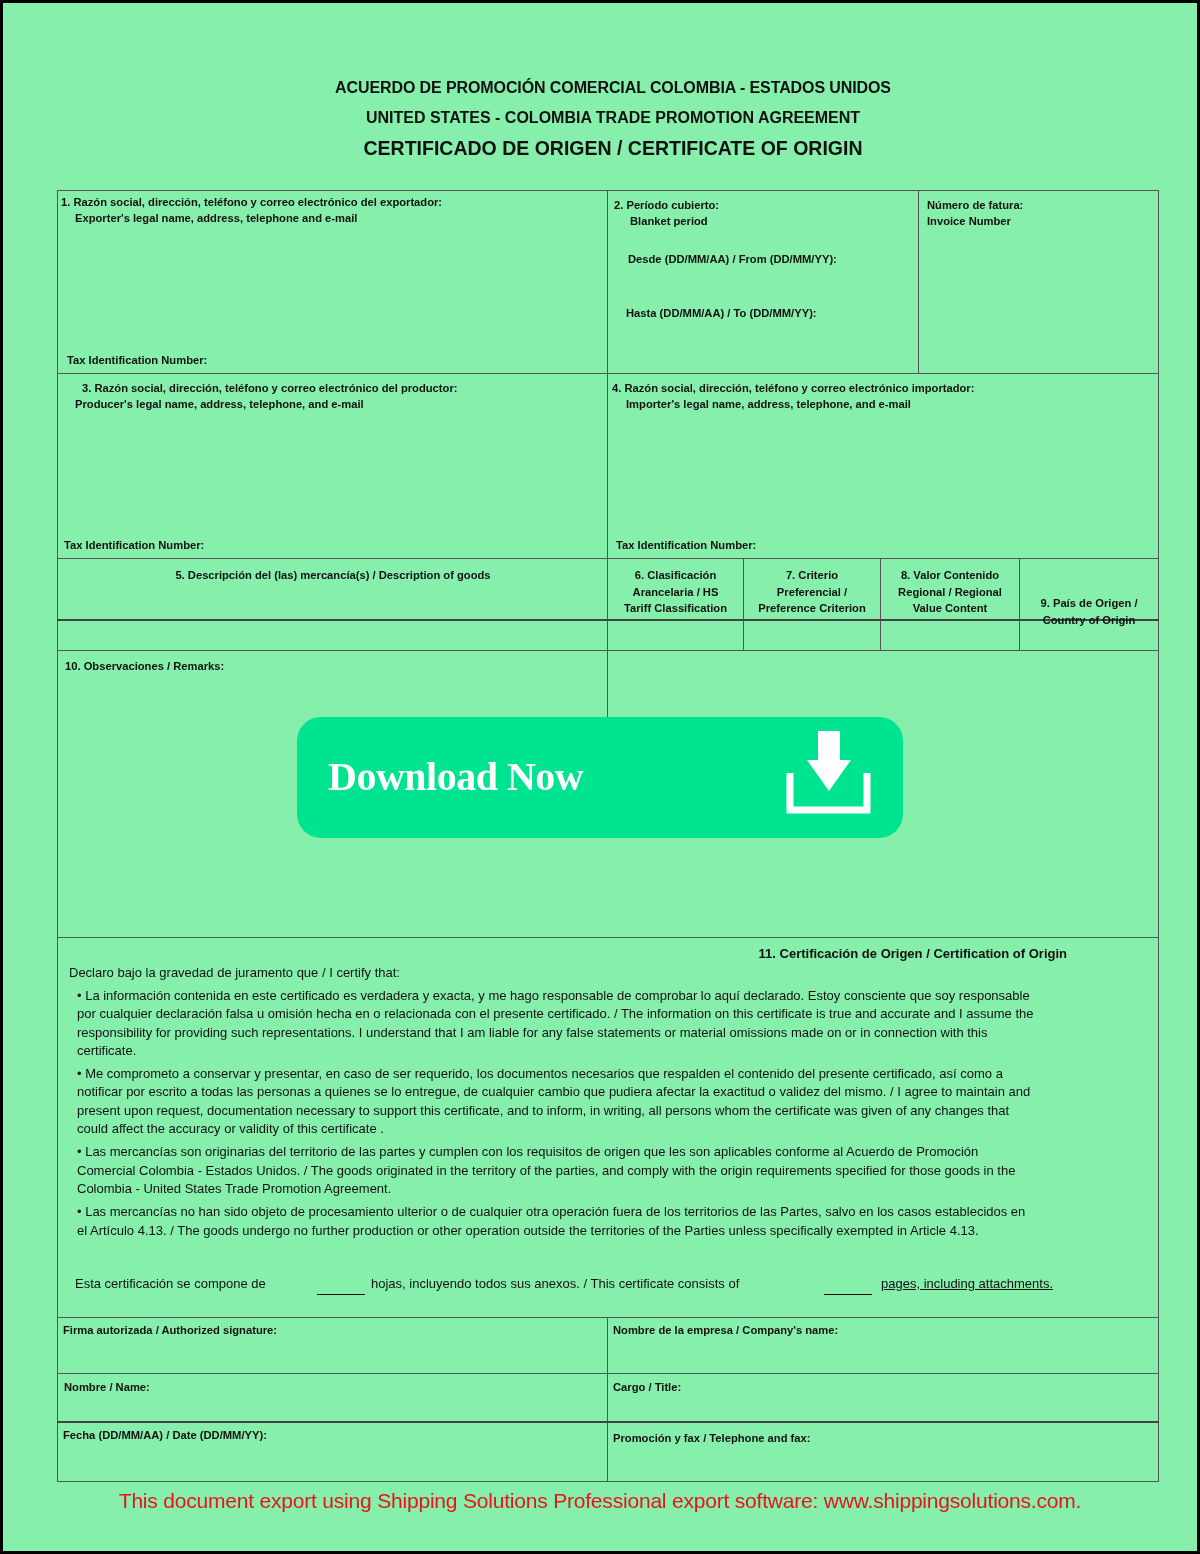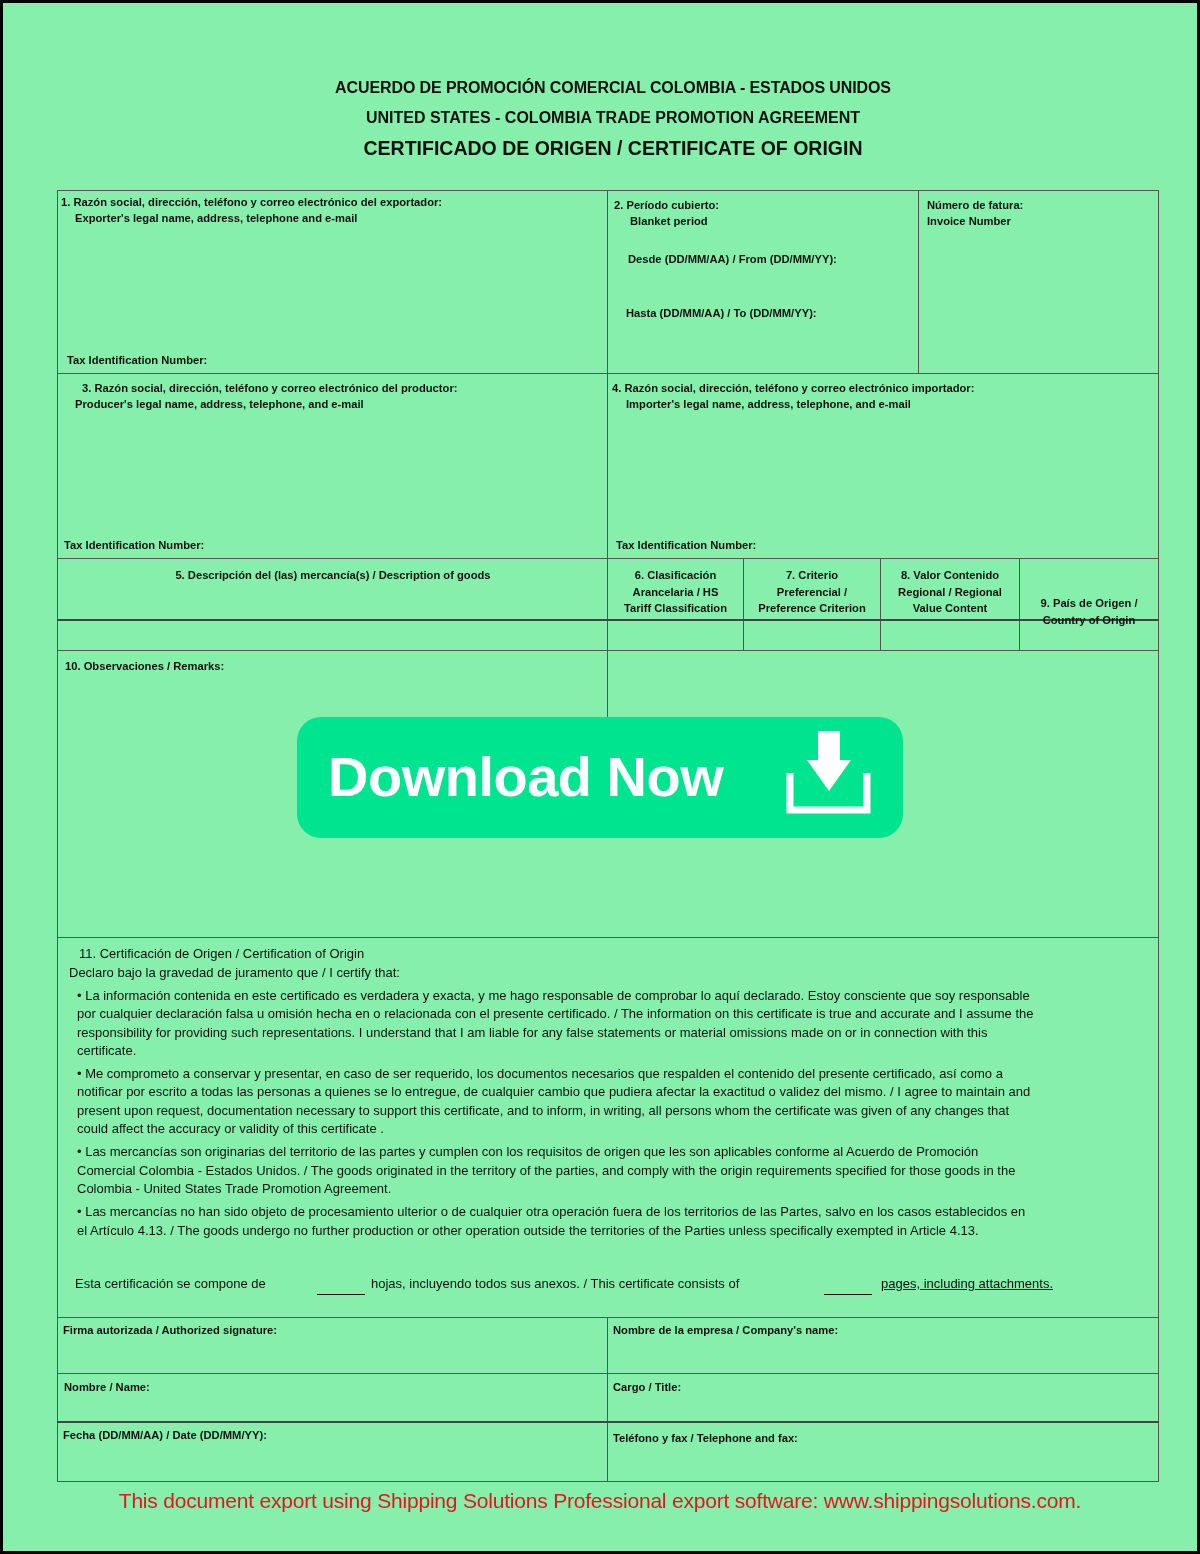--- a/index.html
+++ b/index.html
@@ -16,34 +16,34 @@
 
   .box { position: absolute; border: 1.5px solid #555; }
   .lbl { position: absolute; font-size: 11.2px; font-weight: bold; line-height: 16px; white-space: nowrap; color: #111; text-align: center; }
   .hline { position: absolute; height: 0; border-top: 1.5px solid #555; }
   .hline.thick { border-top: 2.5px solid #444; }
   .vline { position: absolute; width: 0; border-left: 1.5px solid #555; }
 
   .col-hdr { position: absolute; text-align: center; font-size: 11.2px; font-weight: bold; line-height: 16.5px; }
 
   .cert { position: absolute; left: 10px; top: 8px; width: 1000px; }
-  .cert-title { font-size: 13px; font-weight: normal; line-height: 18px; margin-left: 12px; }
+  .cert-title { font-size: 13px; font-weight: bold; line-height: 18px; margin-left: 12px; text-align: right; }
   .cert-intro { font-size: 13px; line-height: 18px; margin-top: 1px; margin-left: 2px; }
   .bullet { font-size: 13px; line-height: 18.3px; margin-left: 10px; margin-top: 5px; width: 960px; }
 
   .pages-line { position: absolute; top: 338px; font-size: 13px; line-height: 18px; }
   .blank { position: absolute; top: 357px; width: 48px; border-top: 1.5px solid #111; }
 
   .dl-btn {
     position: absolute; left: 294px; top: 714px; width: 606px; height: 121px;
     background: #00e38f; border-radius: 24px; display: block; cursor: pointer;
   }
   .dl-text {
-    position: absolute; left: 31px; top: 22px; font-family: Liberation Sans, sans-serif;
-    font-weight: bold; font-size: 56px; line-height: 76px; color: #fff; letter-spacing: -0.5px;
+    position: absolute; left: 31px; top: 22px; font-family: Liberation Serif, serif;
+    font-weight: bold; font-size: 40px; line-height: 76px; color: #fff; letter-spacing: -0.5px;
   }
   .dl-icon { position: absolute; left: 486px; top: 14px; width: 92px; height: 92px; }
 
   .footer-note {
     position: absolute; left: 0; top: 1485px; width: 1194px; text-align: center;
     color: #e8141b; font-size: 21px; line-height: 26px; letter-spacing: -0.2px;
   }
 </style>
 </head>
 <body>
@@ -165,17 +165,17 @@
   <div class="lbl" style="left:610px; top:1319px;">Nombre de la empresa / Company's name:</div>
   <div style="position:absolute;left:606px;top:1336px;width:548px;height:33px;"></div>
 
   <div class="lbl" style="left:61px; top:1376px;">Nombre / Name:</div>
   <div style="position:absolute;left:56px;top:1392px;width:548px;height:25px;"></div>
   <div class="lbl" style="left:610px; top:1376px;">Cargo / Title:</div>
   <div style="position:absolute;left:606px;top:1392px;width:548px;height:25px;"></div>
 
   <div class="lbl" style="left:60px; top:1424px;">Fecha (DD/MM/AA) / Date (DD/MM/YY):</div>
   <div style="position:absolute;left:56px;top:1442px;width:548px;height:36px;"></div>
-  <div class="lbl" style="left:610px; top:1427px;">Teléfono y fax / Telephone and fax:</div>
+  <div class="lbl" style="left:610px; top:1427px;">Promoción y fax / Telephone and fax:</div>
   <div style="position:absolute;left:606px;top:1445px;width:548px;height:33px;"></div>
 
   <div class="footer-note">This document export using Shipping Solutions Professional export software: www.shippingsolutions.com.</div>
 </div>
 
 </body></html>

